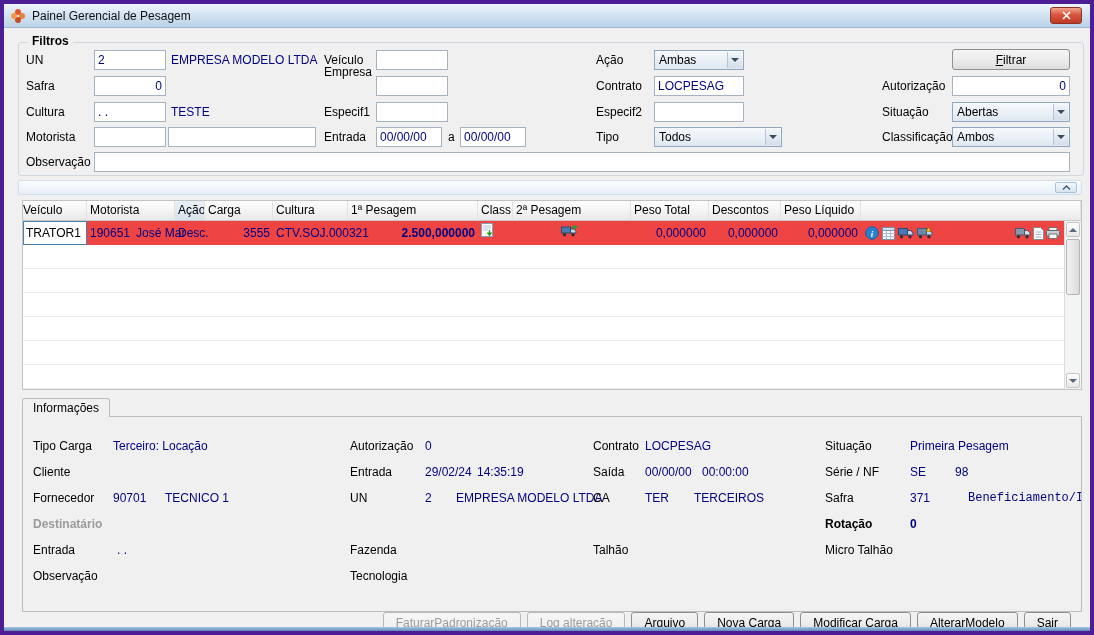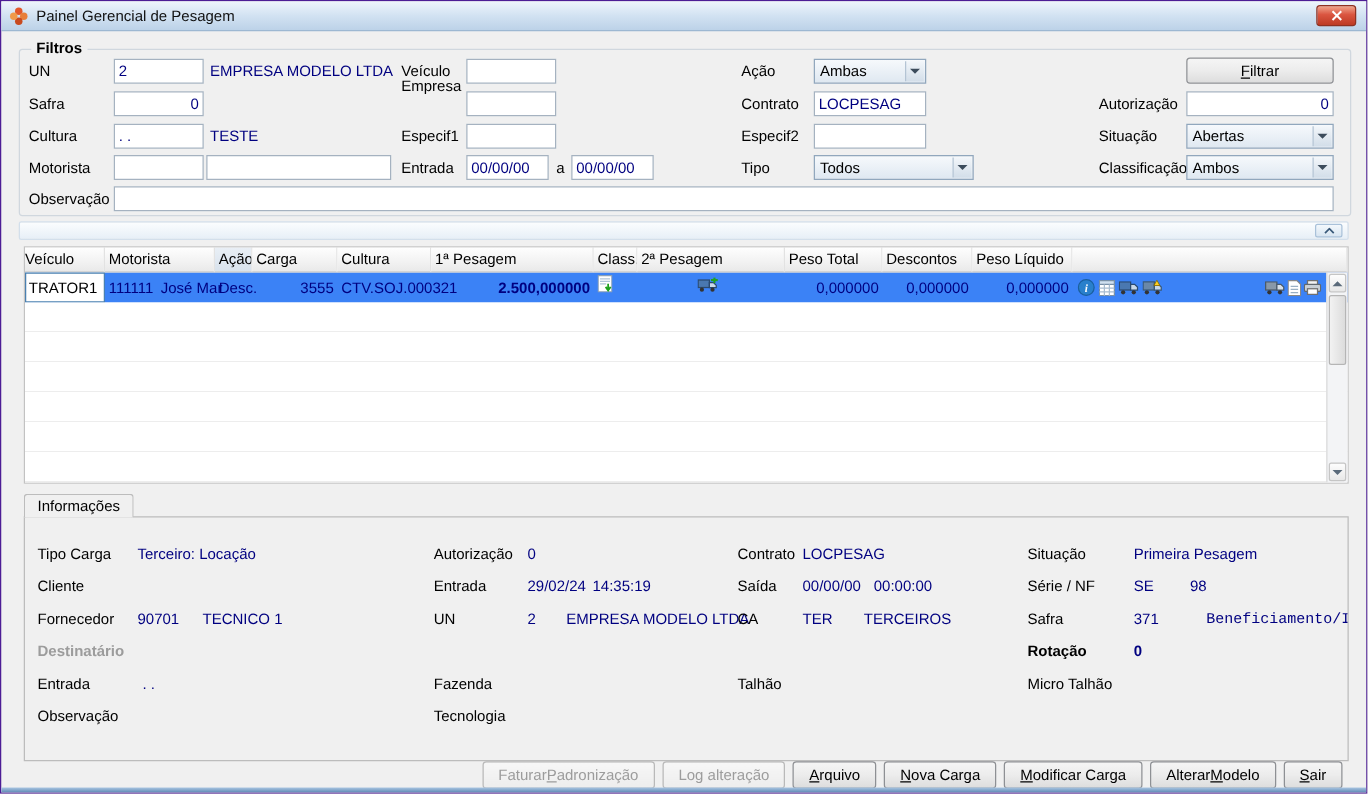--- a/index.html
+++ b/index.html
@@ -1,17 +1,17 @@
 <!DOCTYPE html>
 <html><head>
 <meta charset="utf-8">
 <style>
   * { margin:0; padding:0; box-sizing:border-box; }
   body { font-family:"Liberation Sans", sans-serif; font-size:12px; margin:0; background:#dcdcdc; }
-  .window { position:relative; width:1094px; height:635px; background:#f0f0f0; border:1px solid #4c1d95; overflow:hidden; }
+  .window { position:relative; width:1094px; height:635px; background:#f0f0f0; border:4px solid #4c1d95; overflow:hidden; }
   .abs { position:absolute; white-space:nowrap; }
   .lbl { color:#000; }
   .gray { color:#9c9c9c; }
   .navy { color:#000080; }
   u { text-decoration:underline; }
 
   
   .titlebar { position:absolute; left:0; top:0; right:0; height:24px;
     background:linear-gradient(#eef5fc,#d2e2f2 50%,#bcd2e8); border-bottom:1px solid #9db8d2;
     display:flex; align-items:center; padding:0 6px; }
@@ -52,21 +52,21 @@
   
   .grid { position:absolute; left:18px; top:196px; width:1060px; height:190px;
     background:#fff; border:1px solid #c2c2c2; overflow:hidden; }
   .grid-header { display:flex; height:20px; }
   .gh { border-right:1px solid #e2e2e2; border-bottom:1px solid #c8c8c8;
     background:linear-gradient(#fefefe,#f3f3f3 55%,#e9e9e9); padding:0 3px; line-height:19px; color:#000; overflow:hidden; }
   .gh.sorted { background:linear-gradient(#e9eff6,#d8e2ec); }
   .grid-body { position:absolute; left:0; top:44px; right:0; bottom:0;
     background:repeating-linear-gradient(to bottom,#ffffff 0 23px,#ededed 23px 24px); }
   .grid-row { display:flex; height:24px; align-items:center; }
-  .grid-row.selected { background:#3b82f6;justify-content:flex-end; }
+  .grid-row.selected { background:#ef4444;justify-content:flex-end; }
   .gc { line-height:24px; padding:0 3px; color:#000080; white-space:nowrap; }
   .num { text-align:right; }
   .bold { font-weight:bold; }
   .c-veiculo{width:64px;padding:0;} .c-motorista{width:88px;} .c-acao{width:30px;} .c-carga{width:68px;}
   .c-cultura{width:75px;} .c-p1{width:130px;} .c-class{width:35px;} .c-p2{width:118px;}
   .c-ptotal{width:78px;} .c-desc{width:72px;} .c-pliq{width:80px;} .c-rest{flex:1;display:flex;align-items:center;gap:3px;padding:0 21px 0 4px;}
   .cell-edit { display:block; height:24px; line-height:22px; border:1px solid #4a80b0; background:#fff; color:#000; padding:0 2px; }
   .mot-name { margin-left:6px; }
   .icon { display:inline-flex; align-items:center; }
   .right-icons { margin-left:auto; display:flex; gap:2px; align-items:center; }
@@ -209,21 +209,21 @@
       <div class="gh c-ptotal">Peso Total</div>
       <div class="gh c-desc">Descontos</div>
       <div class="gh c-pliq">Peso Líquido</div>
       <div class="gh" style="flex:1"></div>
     </div>
 
     <div class="grid-row selected">
       <div class="gc c-veiculo">
           <span class="cell-edit">TRATOR1</span>
         </div>
-      <div class="gc c-motorista"><span>111111</span><span class="mot-name">José Mar</span></div>
+      <div class="gc c-motorista"><span>190651</span><span class="mot-name">José Mar</span></div>
       <div class="gc c-acao">Desc.</div>
       <div class="gc c-carga num">3555</div>
       <div class="gc c-cultura">CTV.SOJ.000321</div>
       <div class="gc c-p1 num bold">2.500,000000</div>
       <div class="gc c-class">
         <span class="icon">
           <svg width="12" height="14" viewBox="0 0 12 14">
               <rect x="0.5" y="0.5" width="11" height="13" fill="#fff" stroke="#8aa0b8"></rect>
               <path d="M2 3 h8 M2 5 h8 M2 7 h5" stroke="#b0c4d8" fill="none"></path>
               <path d="M8.5 7 v4 M6.5 9.5 l2 2.8 2-2.8" stroke="#1da11d" stroke-width="1.4" fill="none"></path>

